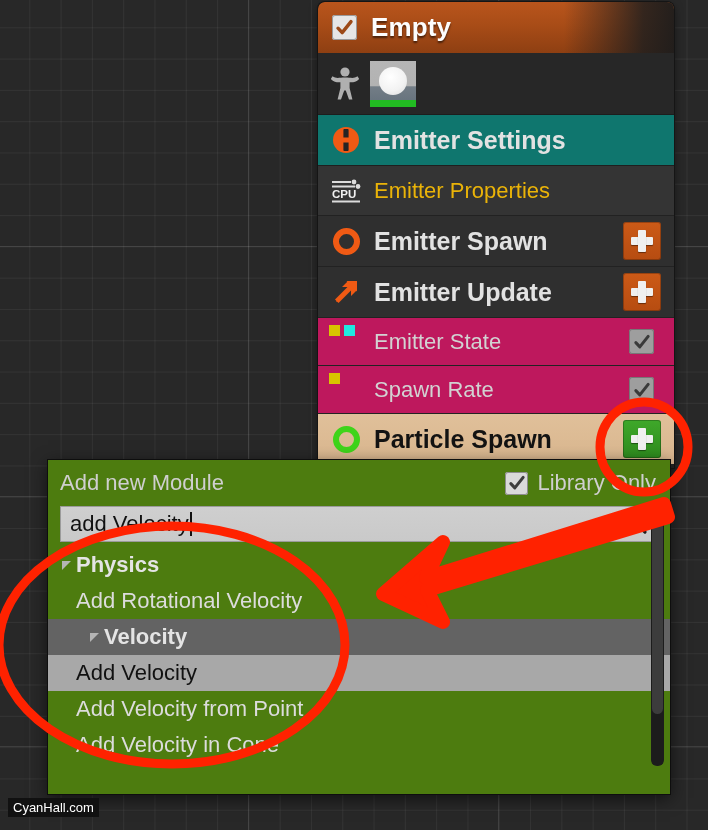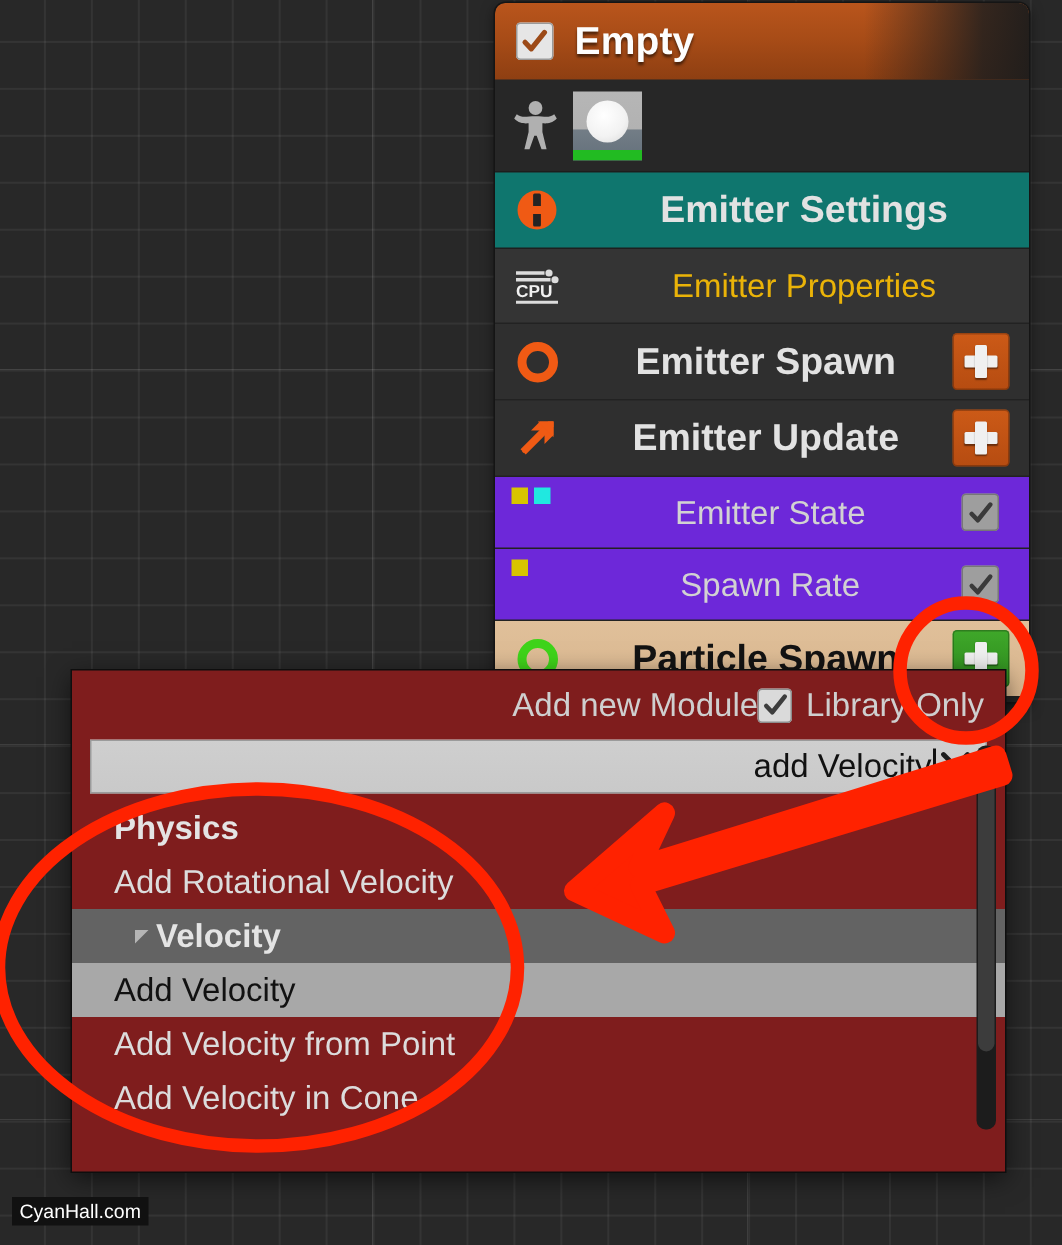--- a/index.html
+++ b/index.html
@@ -26,29 +26,28 @@
       linear-gradient(to bottom, rgba(255,255,255,0.055) 1px, transparent 1px),
       linear-gradient(to right, rgba(255,255,255,0.10) 1px, transparent 1px),
       linear-gradient(to bottom, rgba(255,255,255,0.10) 1px, transparent 1px);
     background-size: 31.3px 31.3px, 31.3px 31.3px, 250px 250px, 250px 250px;
     background-position: -2px -4px, -2px -4px, -2px -4px, -2px -4px;
   }
 
   
   #emitter-node {
     position: absolute;
-    left: 330px;
+    left: 318px;
     top: 2px;
     width: 356px;
     height: 466px;
     background: #242424;
     border-radius: 7px 7px 0 0;
     box-shadow: 0 0 0 1px #151515, 0 3px 9px rgba(0,0,0,0.55);
     overflow: hidden;
-    text-align: center;
   }
   .node-title {
     height: 51px;
     background: linear-gradient(to bottom, #b9551c 0%, #a84c17 46%, #8e3f12 100%);
     border-radius: 6px 6px 0 0;
     display: flex;
     align-items: center;
     padding: 0 10px 0 14px;
     position: relative;
     box-sizing: border-box;
@@ -154,21 +153,21 @@
     font-size: 25px;
     color: #e2e2e2;
   }
   .row.prop {
     height: 50px;
     background: #343434;
     border-bottom: 1px solid #222;
   }
   .row.module {
     height: 48px;
-    background: #6d28d9;
+    background: #be185d;
     border-bottom: 1px solid #232323;
   }
   .row.module .label { font-size: 22px; color: #d2d2d2; }
   .row.selected {
     background: linear-gradient(to bottom, #e0c09a 0%, #d9b68e 100%);
   }
   .row.selected .label {
     color: #131313;
     font-weight: bold;
     font-size: 25px;
@@ -221,28 +220,27 @@
     border-radius: 50%;
     border: 6px solid #f05a14;
     box-sizing: border-box;
   }
   .ring-ico.green { border-color: #3fd41a; }
 
   
   #add-module-popup {
     position: absolute;
     left: 48px;
-    top: 447px;
+    top: 460px;
     width: 622px;
     height: 334px;
-    background: #7f1d1d;
+    background: #4d7c0f;
     box-shadow: 0 0 0 1px #0e0e0e, 0 4px 16px rgba(0,0,0,0.6);
     box-sizing: border-box;
     overflow: hidden;
-    text-align: right;
   }
   .popup-header {
     height: 46px;
     display: flex;
     align-items: center;
     padding: 0 14px 0 12px;
     box-sizing: border-box;
   }
   .popup-title {
     color: #cfcfcf;

